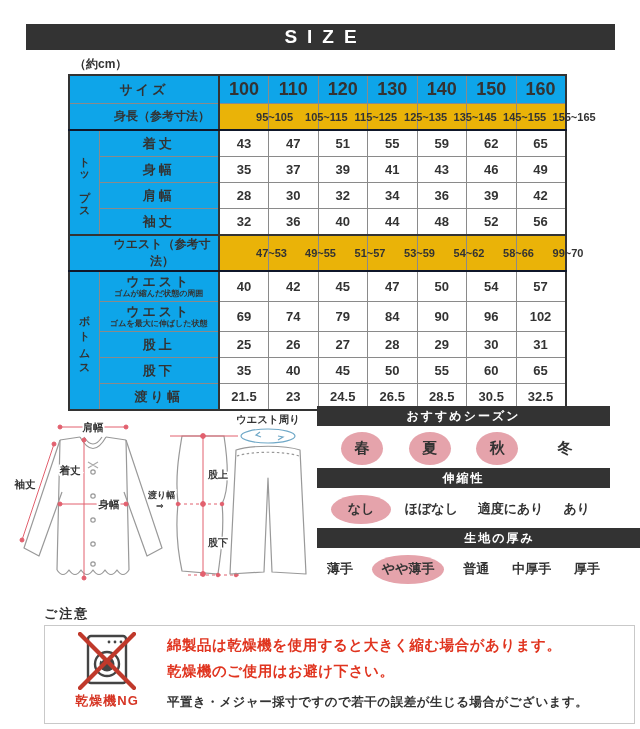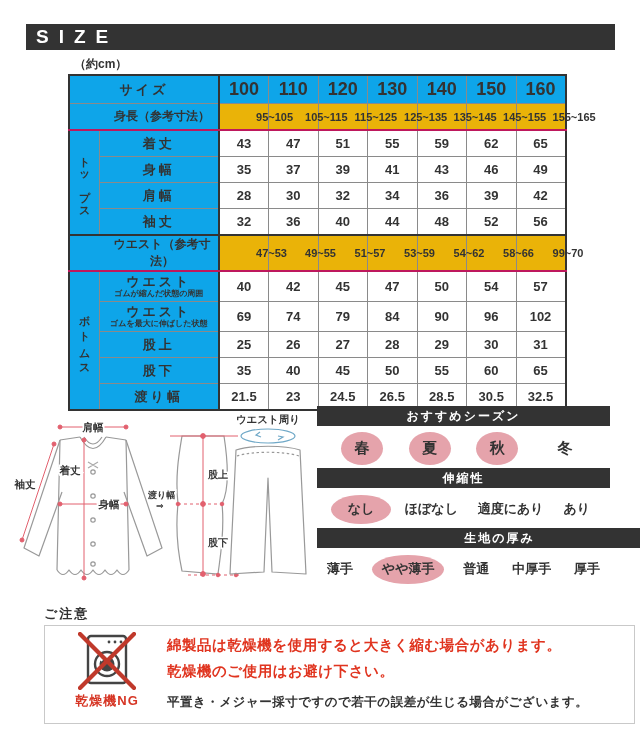--- a/index.html
+++ b/index.html
@@ -4,21 +4,21 @@
 <style>
   html,body{margin:0;padding:0;}
   body{
     width:640px;height:729px;position:relative;background:#fff;
     font-family:"Liberation Sans","DejaVu Sans",sans-serif;color:#333;
     overflow:hidden;
   }
   
   .size-bar{
     position:absolute;left:26px;top:24px;width:589px;height:26px;background:#333;
-    display:flex;align-items:center;justify-content:flex-start;
+    display:flex;align-items:center;justify-content:center;
   }
   .size-bar span{color:#fff;font-weight:bold;font-size:19px;letter-spacing:10px;text-indent:10px;}
   .unit-note{position:absolute;left:74px;top:56px;font-size:12px;font-weight:bold;color:#333;}
 
   
   table.size{
     position:absolute;left:68px;top:74px;width:497px;
     border-collapse:collapse;border:2px solid #333;table-layout:fixed;
   }
   table.size th,table.size td{
@@ -30,21 +30,21 @@
   table.size td{background:#fff;font-weight:bold;font-size:13px;color:#333;}
   table.size tr.shaded-row td{background:#eab308;font-size:11px;}
   th.szhead{font-size:18px;}
   th.lbl{font-size:13px;letter-spacing:3px;}
   th.lbl.small-lbl{font-size:12px;letter-spacing:0;}
   th.vert{writing-mode:vertical-rl;text-orientation:upright;font-size:11px;letter-spacing:4px;width:30px;padding:2px 0;}
   .sub{display:block;font-size:8px;letter-spacing:0;line-height:1.15;font-weight:bold;color:#333;}
   .mainlbl{display:block;line-height:1.1;}
   .sep-r{border-right:2px solid #333 !important;}
   tr.sep-t th,tr.sep-t td{border-top:2px solid #333;}
-  tr.sep-b th,tr.sep-b td{border-bottom:2px solid #be185d;padding-left:36px;}
+  tr.sep-b th,tr.sep-b td{border-bottom:2px solid #0f172a;padding-left:36px;}
 
   
   svg text{font-family:"Liberation Sans","DejaVu Sans",sans-serif;}
   .diagram{position:absolute;}
   #jacket-svg{left:12px;top:408px;}
   #pants-side-svg{left:148px;top:428px;}
   #pants-front-svg{left:224px;top:412px;}
 
   
   .psec{position:absolute;left:317px;width:293px;}

